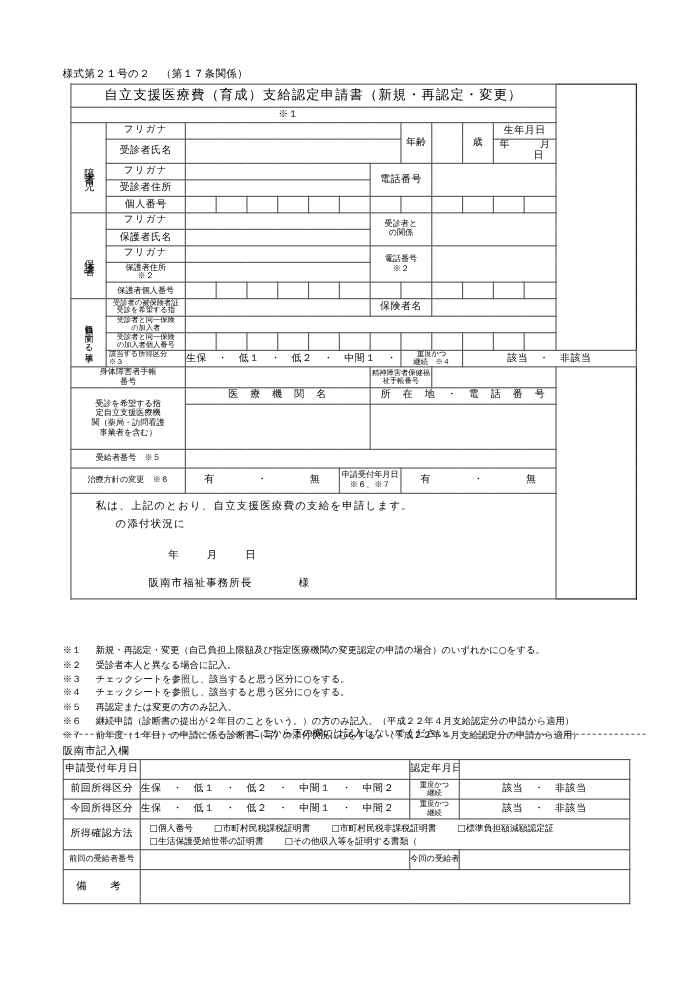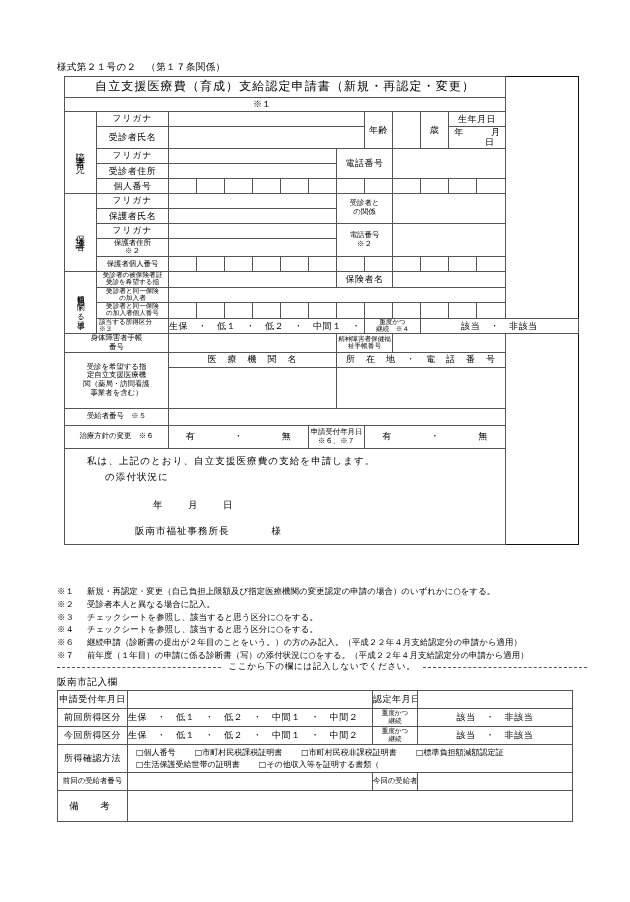--- a/index.html
+++ b/index.html
@@ -427,20 +427,23 @@
       <span class="mk">※１</span><span>新規・再認定・変更（自己負担上限額及び指定医療機関の変更認定の申請の場合）のいずれかに○をする。</span>
     </div>
     <div class="row">
       <span class="mk">※２</span><span>受診者本人と異なる場合に記入。</span>
     </div>
     <div class="row">
       <span class="mk">※３</span><span>チェックシートを参照し、該当すると思う区分に○をする。</span>
     </div>
     <div class="row">
       <span class="mk">※４</span><span>チェックシートを参照し、該当すると思う区分に○をする。</span>
+    </div>
+    <div class="row">
+      <span class="mk">※５</span><span>再認定または変更の方のみ記入。</span>
     </div>
     <div class="row">
       <span class="mk">※６</span><span>継続申請（診断書の提出が２年目のことをいう。）の方のみ記入。（平成２２年４月支給認定分の申請から適用）</span>
     </div>
     <div class="row">
       <span class="mk">※７</span><span>前年度（１年目）の申請に係る診断書（写）の添付状況に○をする。（平成２２年４月支給認定分の申請から適用）</span>
     </div>
   </div>
 
   <div id="divider">

